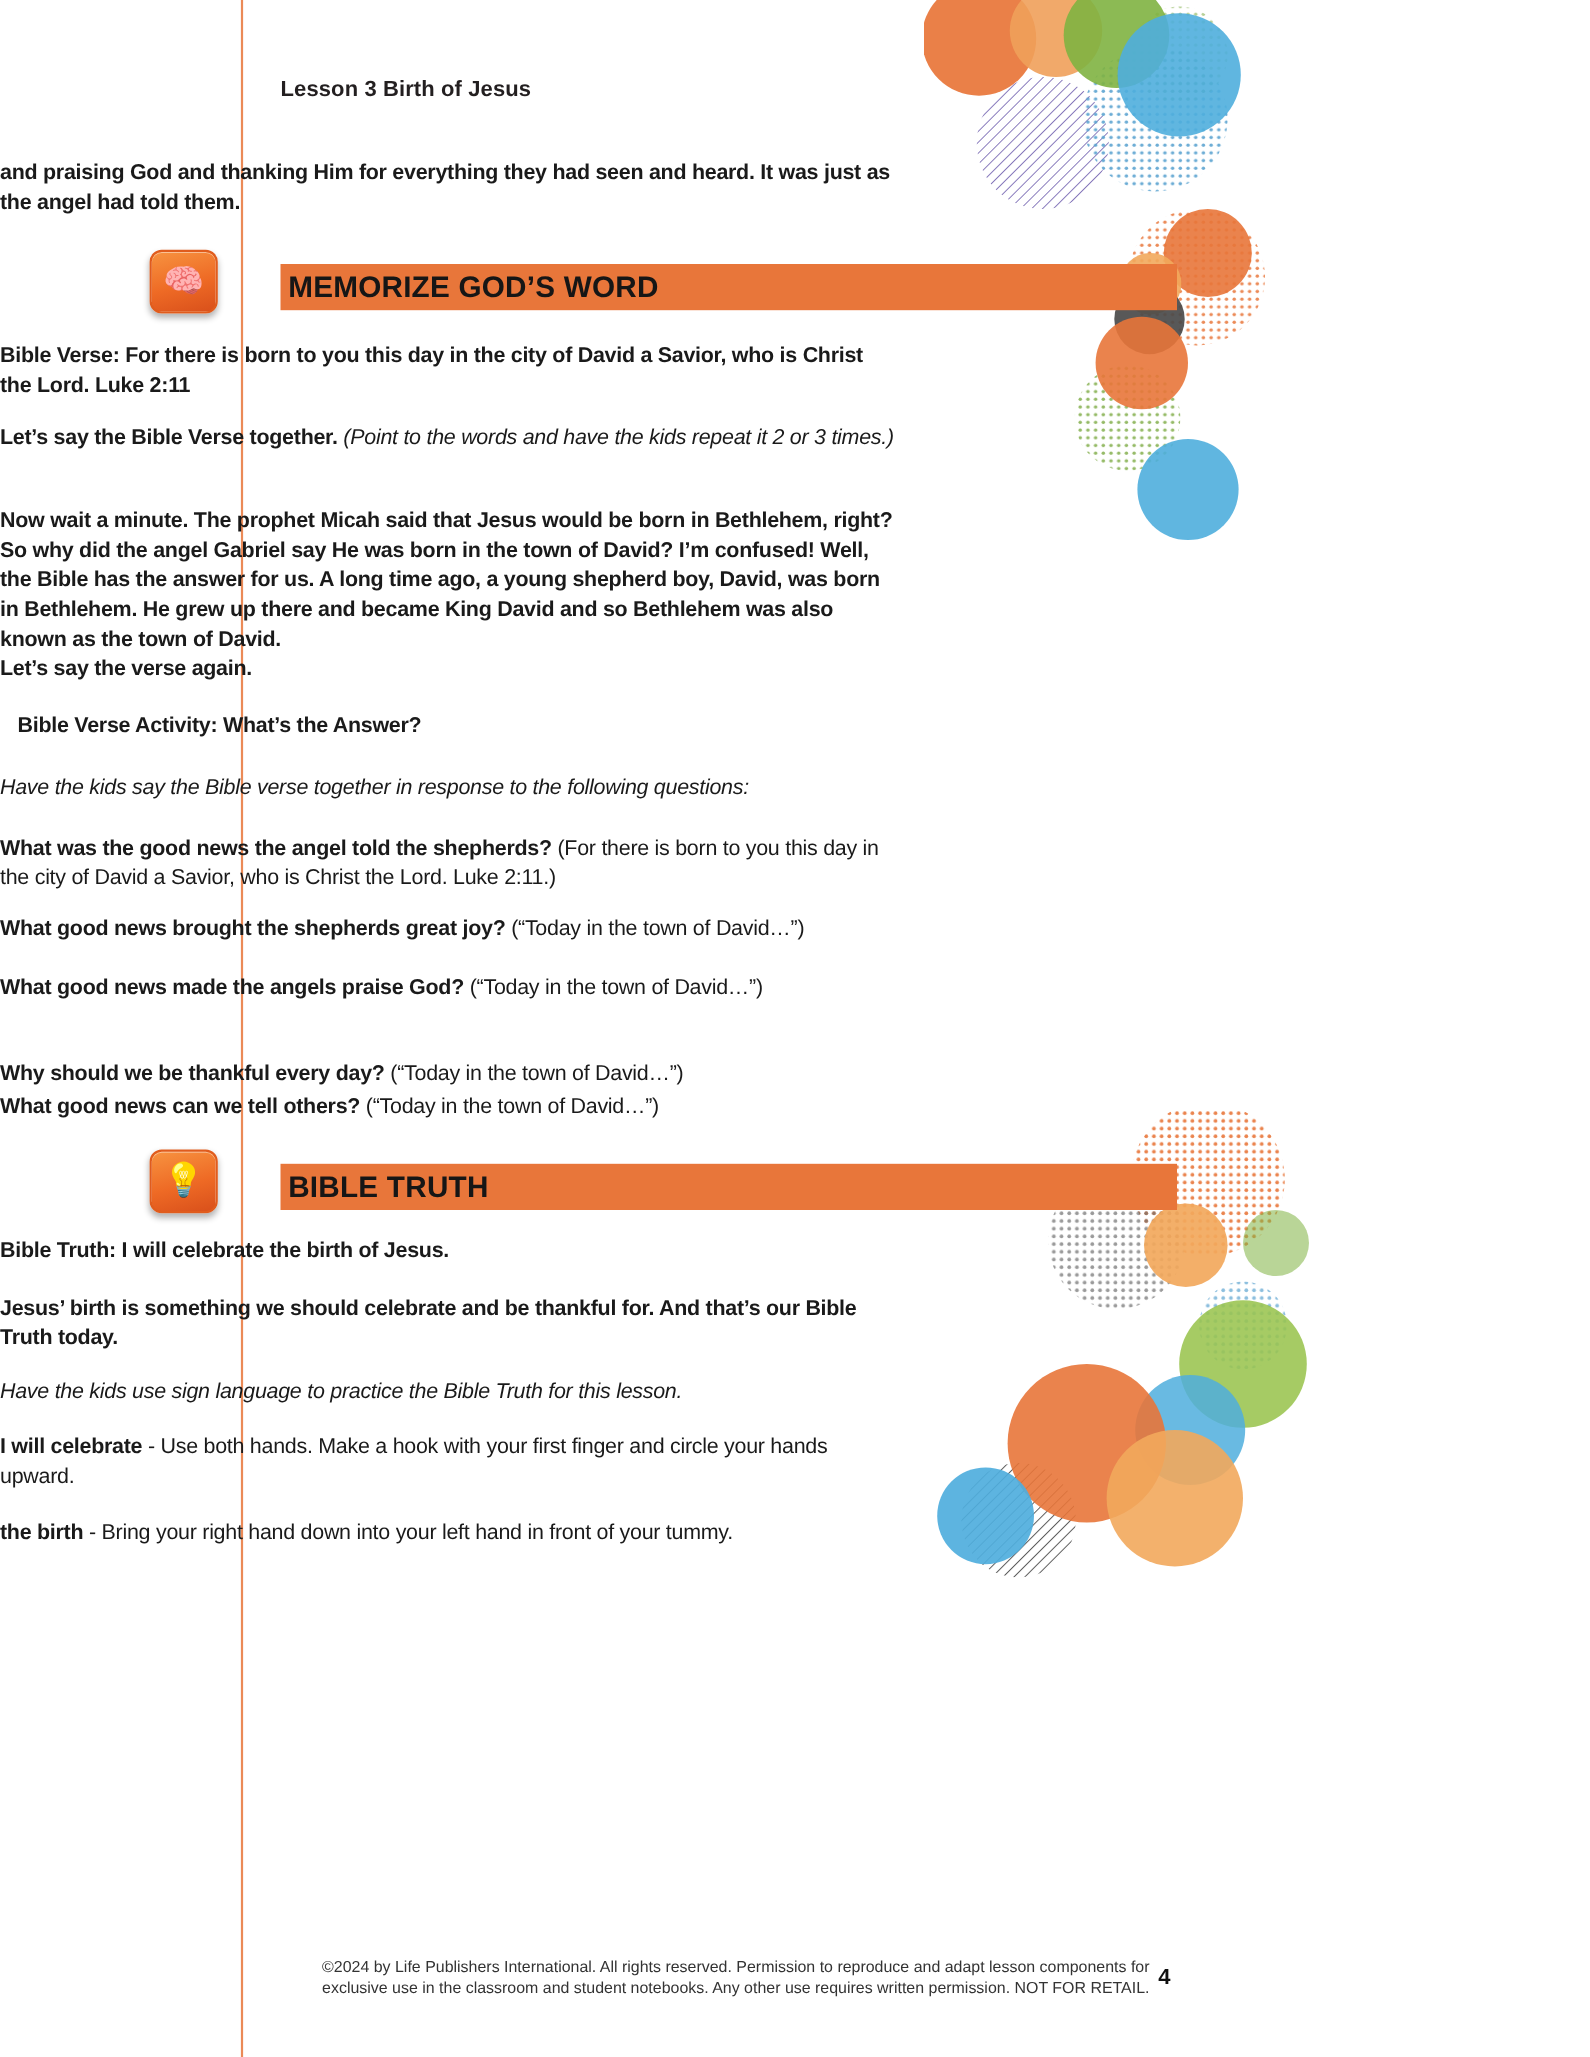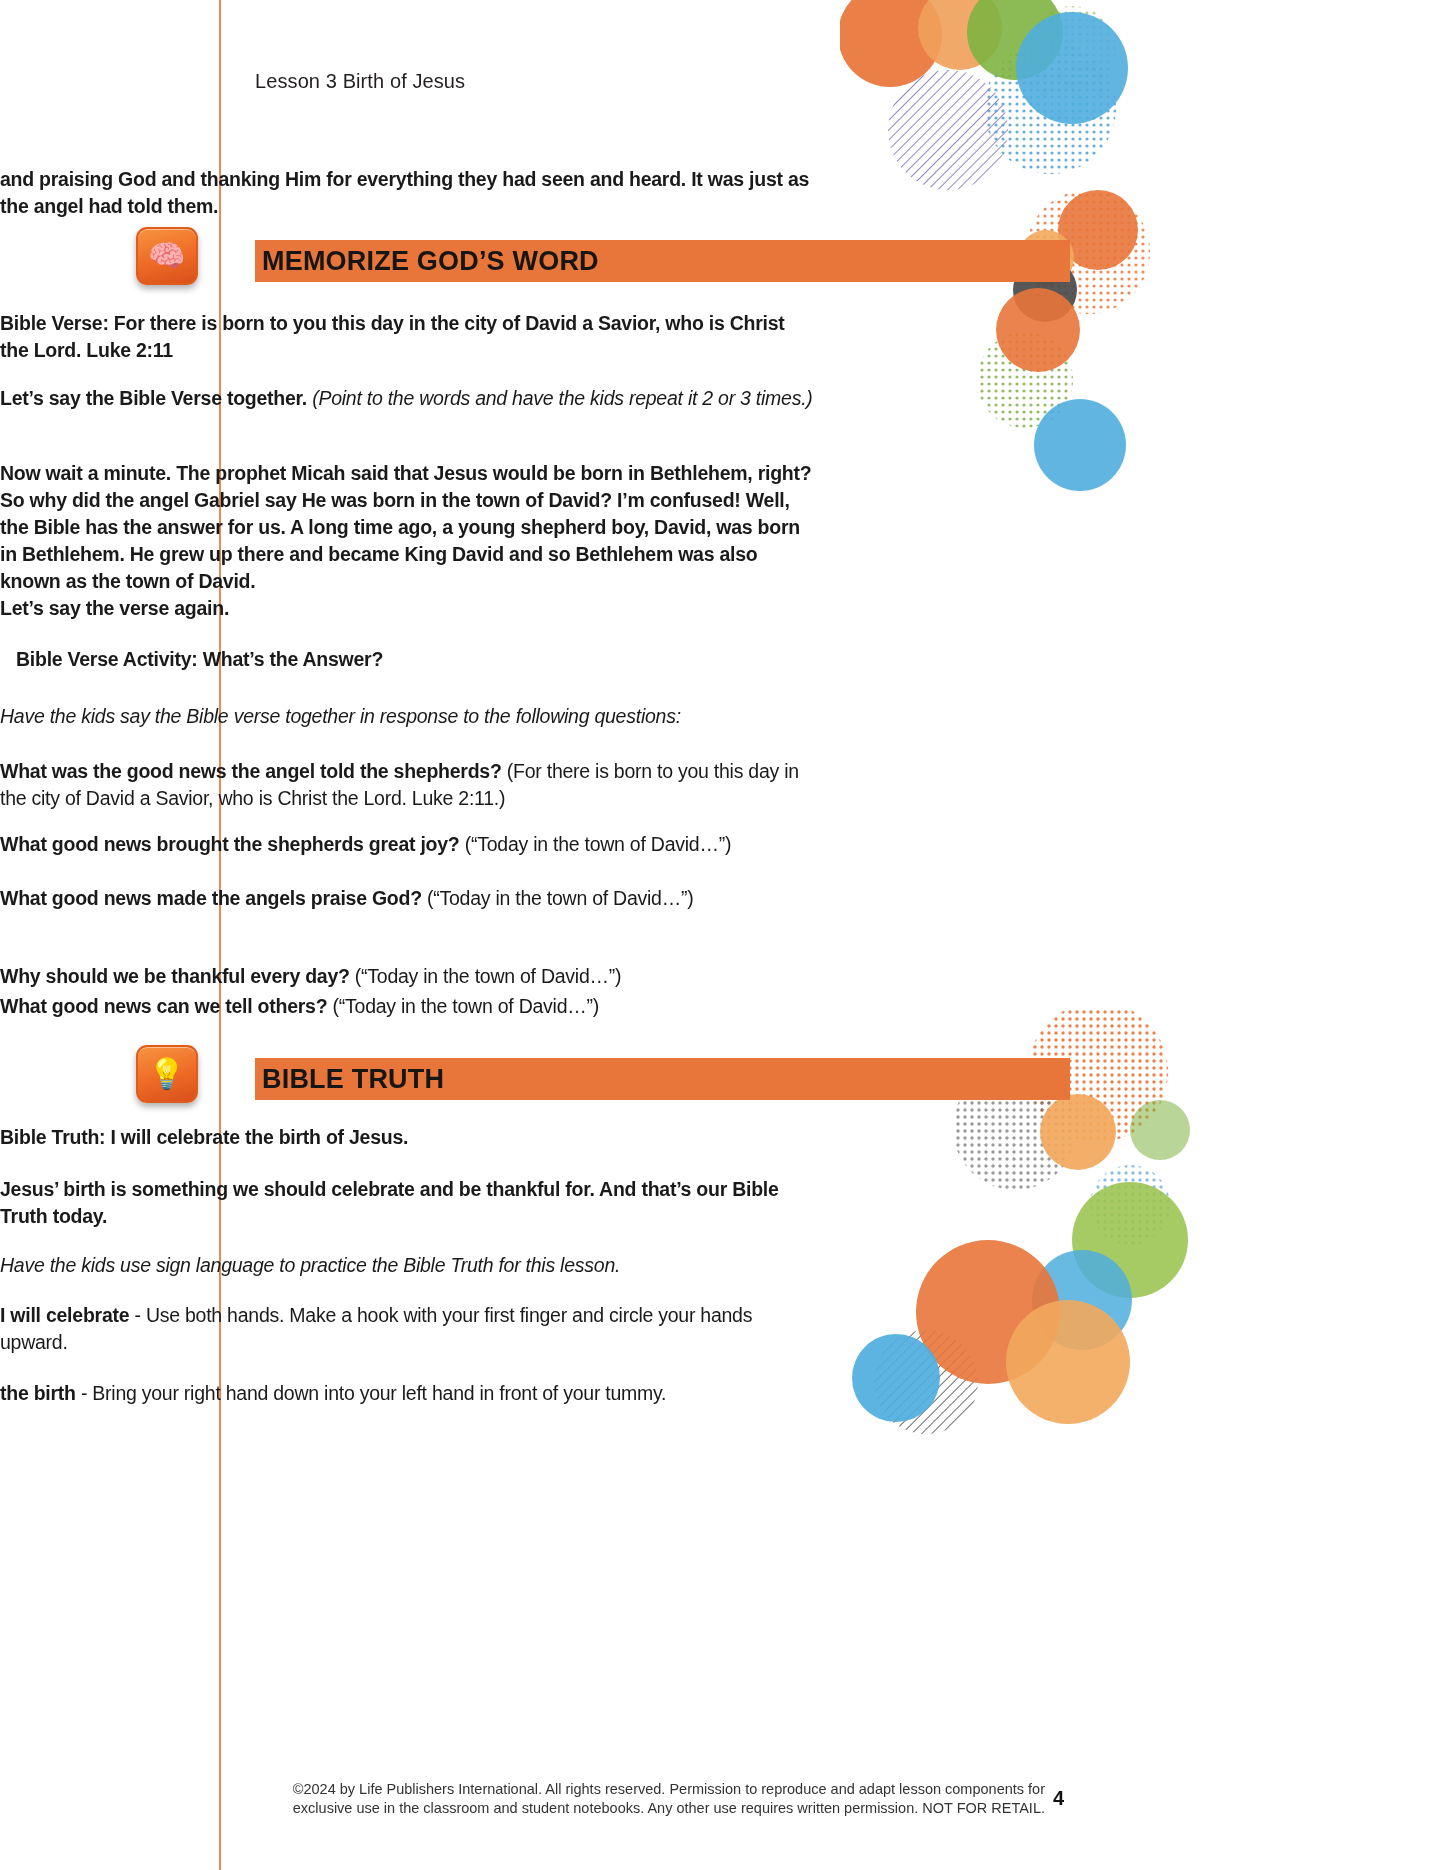--- a/index.html
+++ b/index.html
@@ -26,20 +26,21 @@
   
   .deco { position: absolute; pointer-events: none; }
 
   #deco-top { left: 840px; top: -10px; width: 320px; height: 600px; }
   #deco-bottom { left: 830px; top: 1010px; width: 400px; height: 440px; }
 
   .lesson-header {
     position: absolute; left: 255px; top: 70px;
     font-size: 20px; color: #231f20; letter-spacing: .1px;
     font-family: "Liberation Sans", sans-serif;
+    font-weight: bold;
   }
 
   .body-text {
     font-family: "Liberation Sans", sans-serif;
     font-size: 19.5px;
     line-height: 27px;
     color: #1a1a1a;
     font-weight: bold;
     letter-spacing: -0.25px;
     position: absolute;
@@ -175,21 +176,21 @@
       <circle cx="252" cy="290" r="50" fill="#4FAEDD" opacity=".85"></circle>
       <circle cx="158" cy="302" r="72" fill="#E8763A" opacity=".9"></circle>
       <circle cx="238" cy="352" r="62" fill="#F2A85C" opacity=".9"></circle>
       <circle cx="66" cy="368" r="44" fill="#4FAEDD" opacity=".92"></circle>
       <circle cx="330" cy="120" r="30" fill="#7FB241" opacity=".55"></circle>
     </svg>
   </div>
 
   <div class="lesson-header">Lesson 3 Birth of Jesus</div>
 
-  <div class="body-text" style="top:144px;margin-top:22px;">and praising God and thanking Him for everything they had seen and heard. It was just as the angel had told them.</div>
+  <div class="body-text" style="top:144px;">and praising God and thanking Him for everything they had seen and heard. It was just as the angel had told them.</div>
 
   <div class="badge" style="left:136px; top:227px;">
     <span class="glyph">🧠</span>
   </div>
   <div class="section-bar" style="top:240px;">
     <span class="label">MEMORIZE GOD’S WORD</span>
   </div>
 
   <div class="body-text" style="top:310px;">Bible Verse: For there is born to you this day in the city of David a Savior, who is Christ the Lord. Luke 2:11</div>
 

